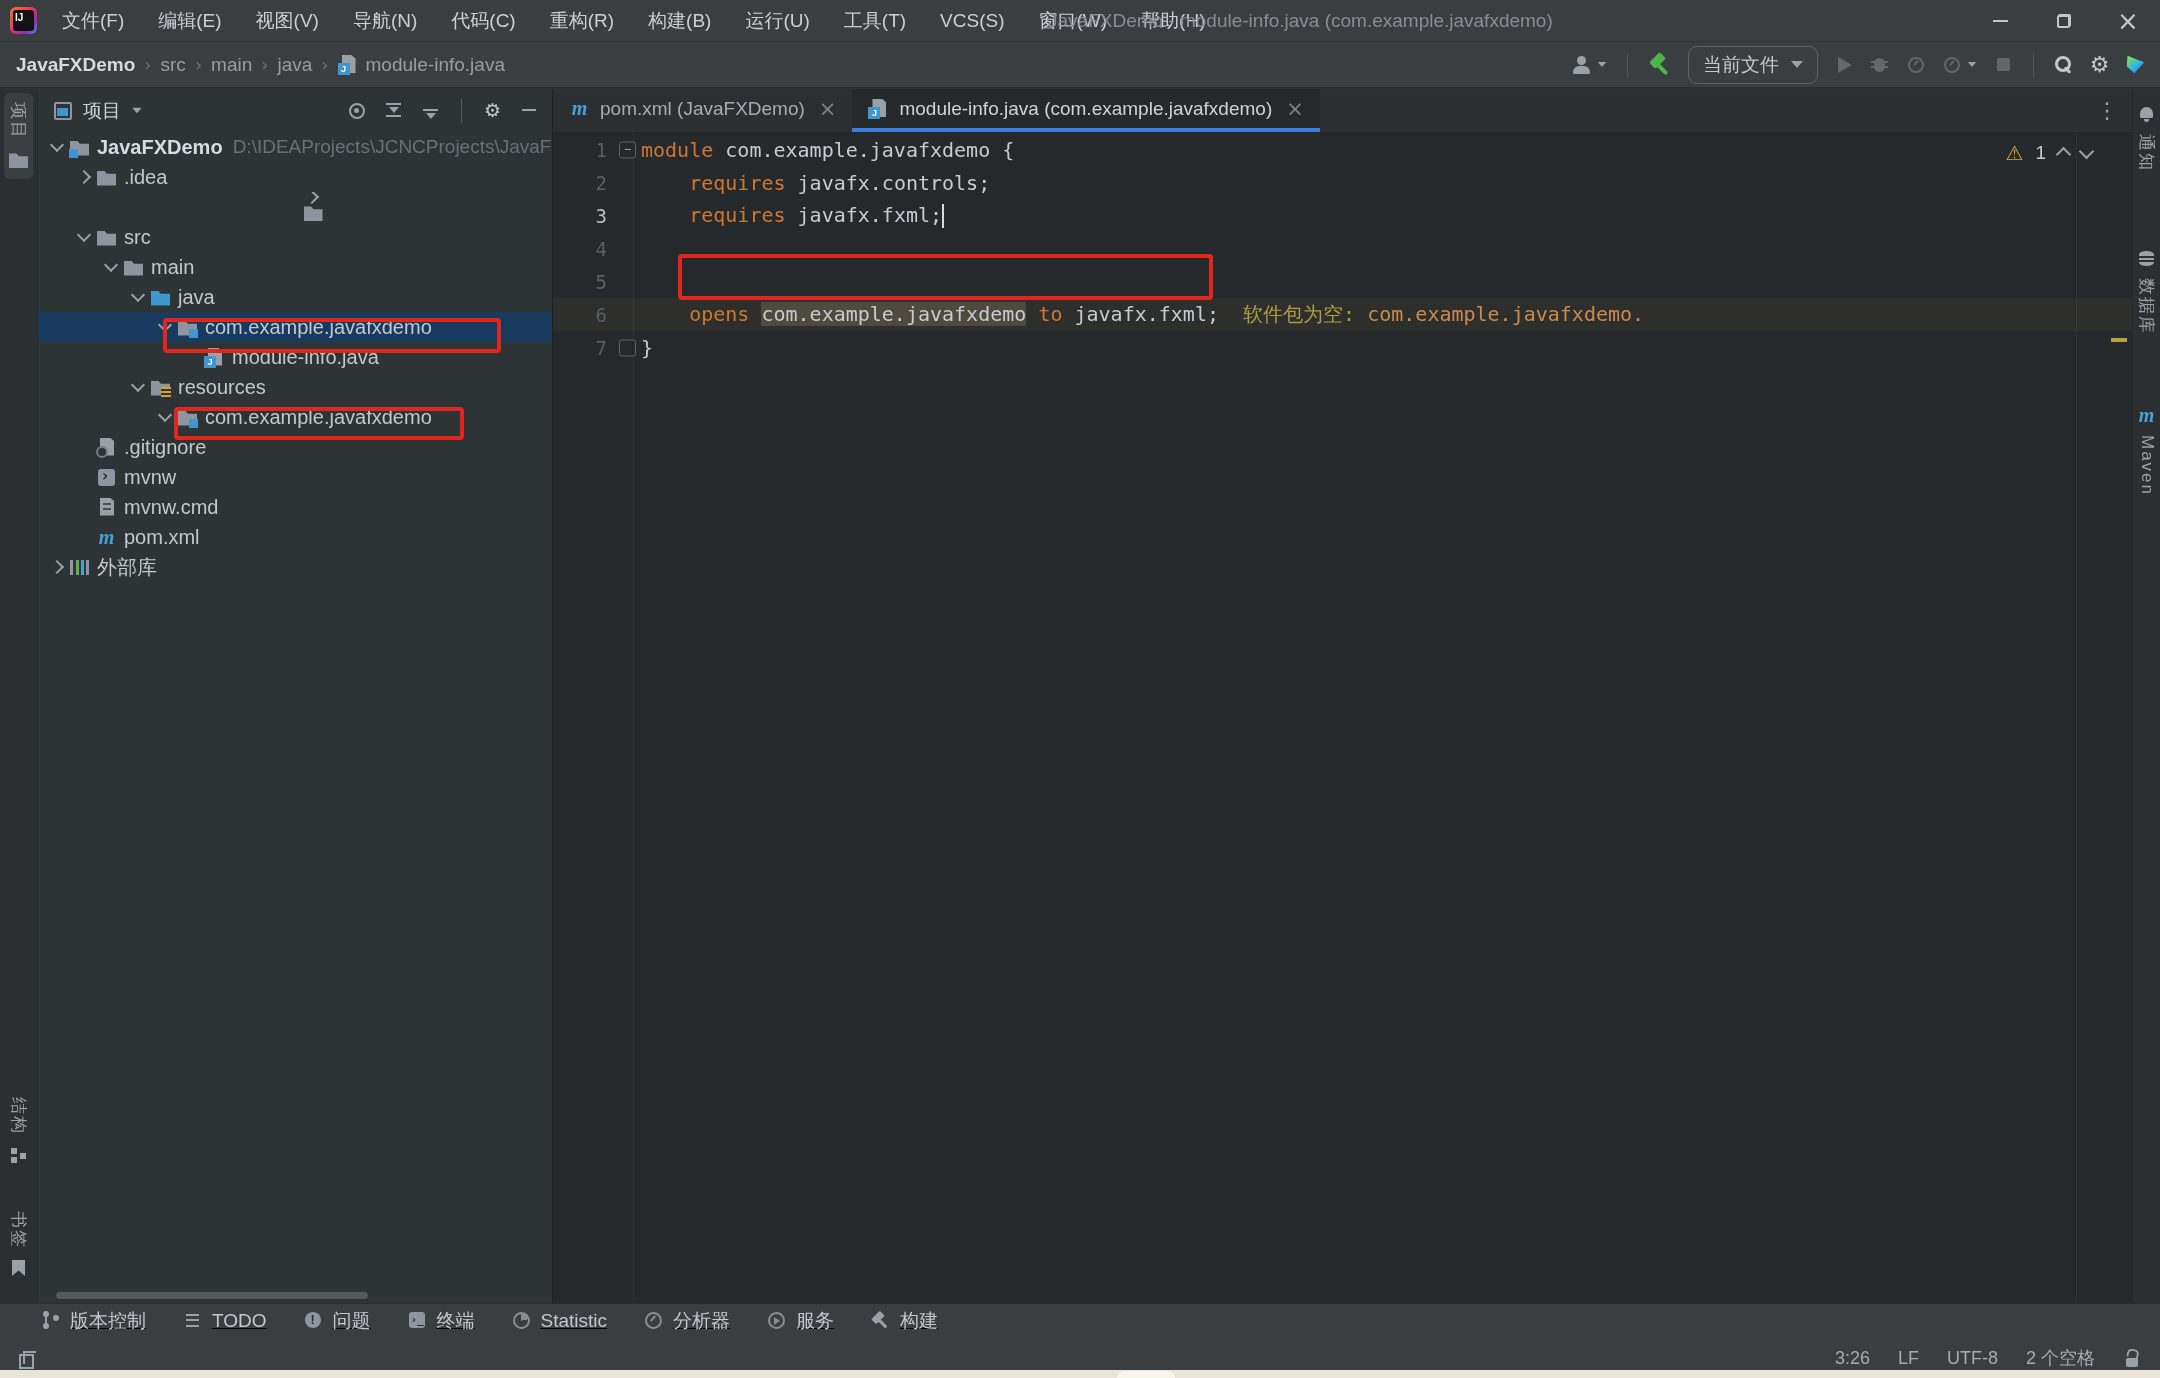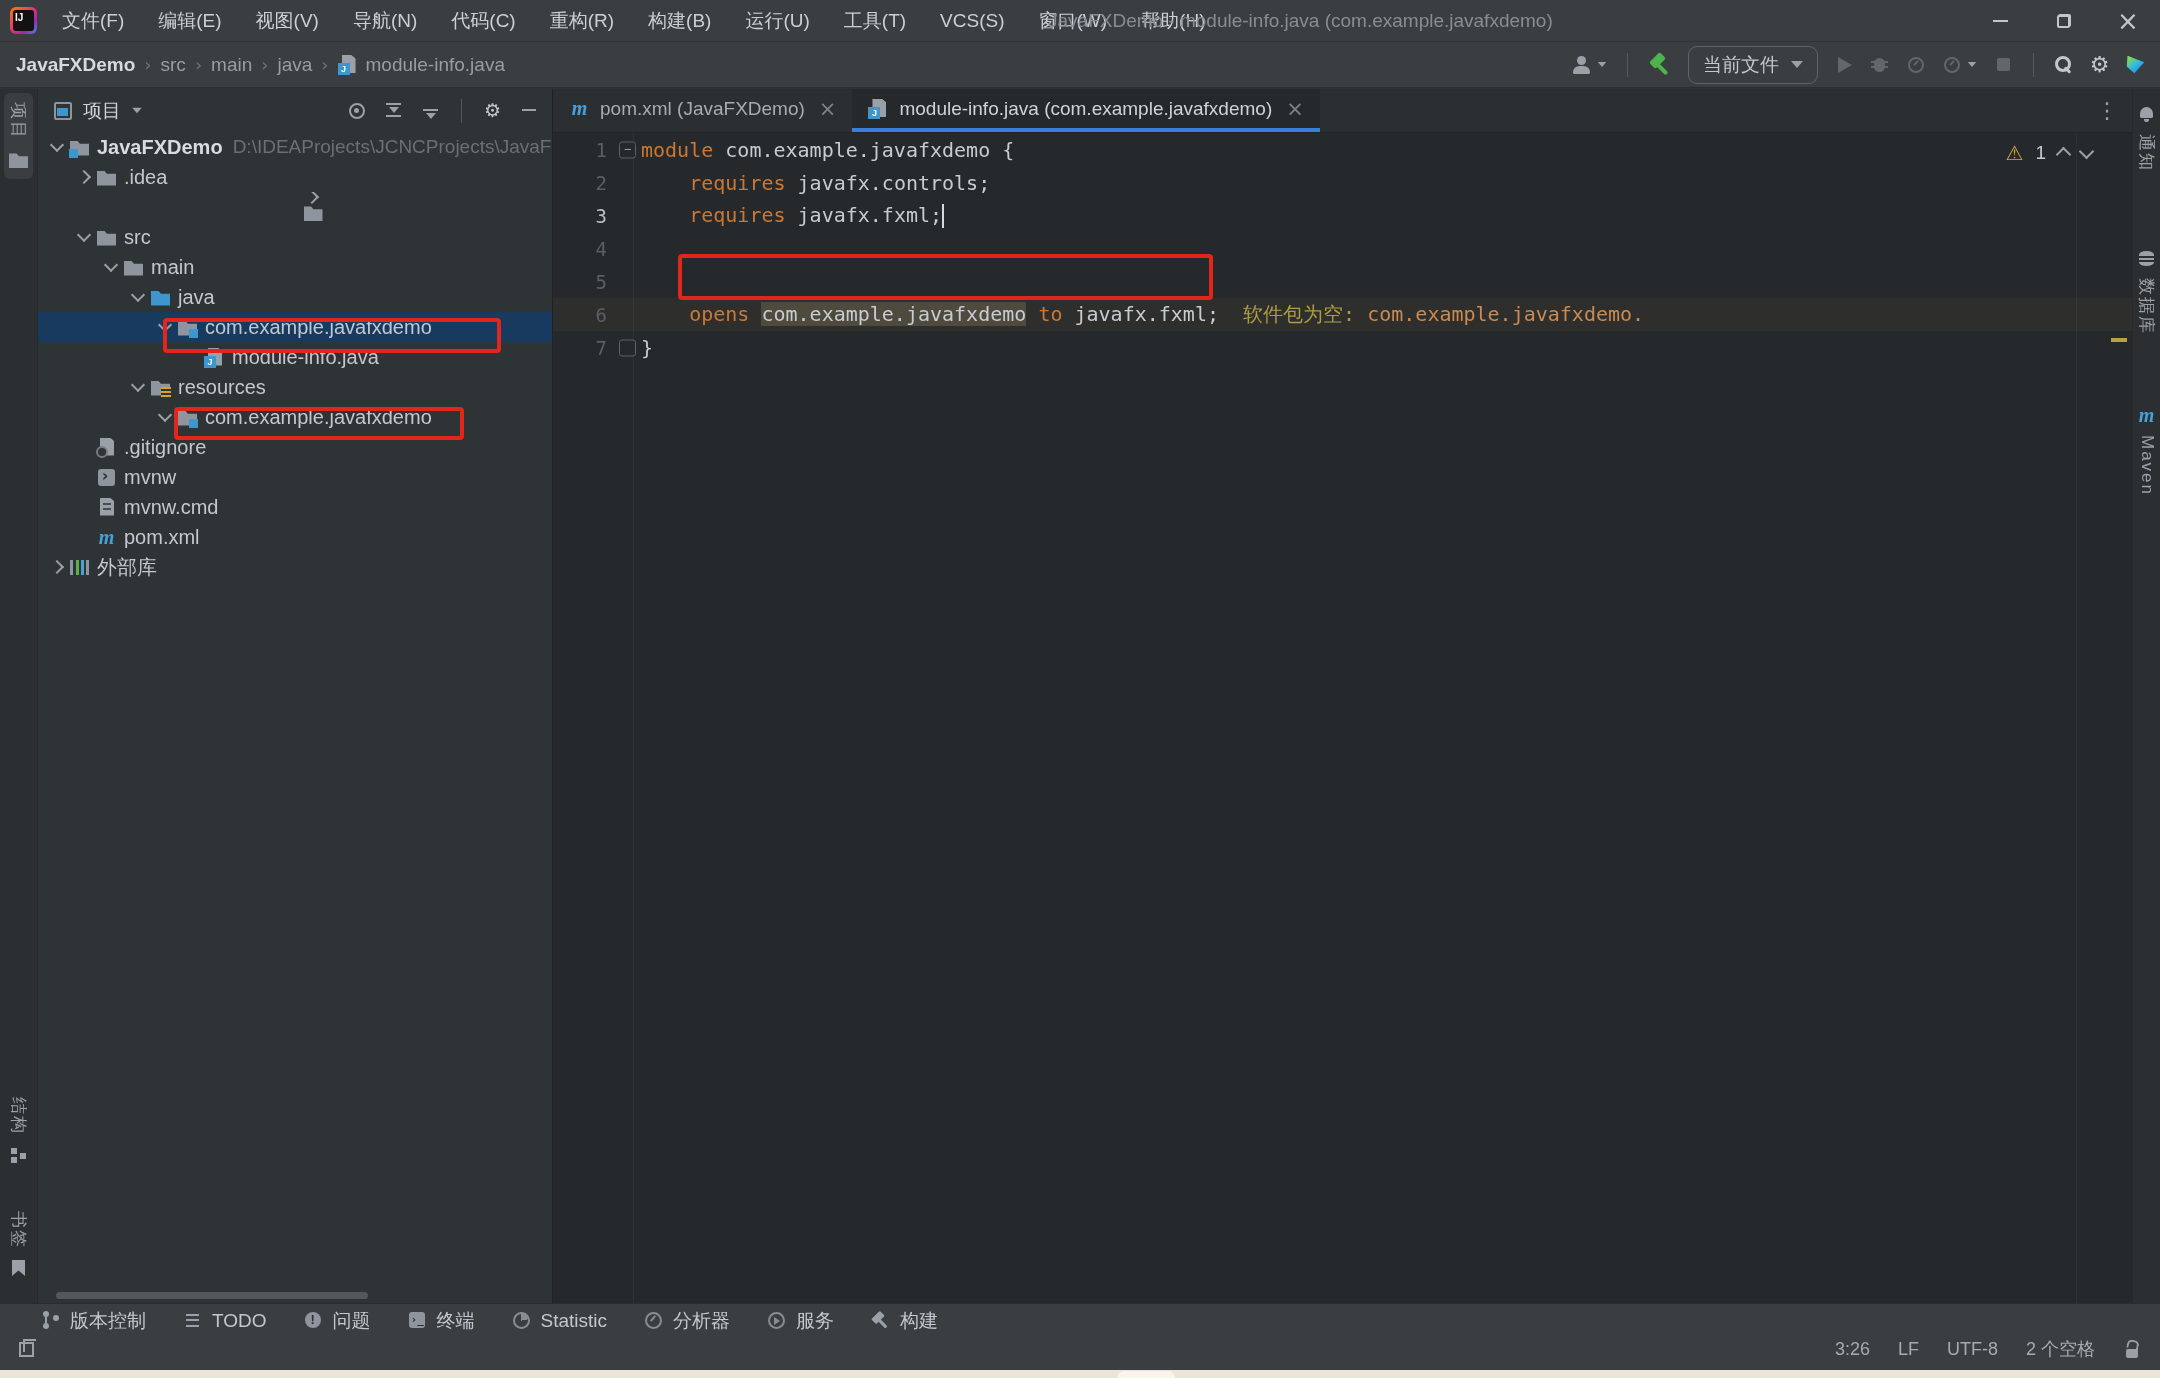--- a/index.html
+++ b/index.html
@@ -82,23 +82,23 @@
   .seg-hint-code{color:#cc8a50;}
   .caret{display:inline-block;width:2px;height:24px;background:#d6dae0;vertical-align:middle;}
   .inspection{position:absolute;top:8px;right:40px;display:flex;align-items:center;gap:12px;z-index:3;}
   .warn-tri{color:#d8a73e;font-size:20px;font-family:"DejaVu Sans",sans-serif;}
   .insp-count{color:#c7ccd3;font-size:19px;font-family:"Liberation Sans",sans-serif;}
   .insp-chev{width:9px;height:9px;border-left:2px solid #9ba1a8;border-top:2px solid #9ba1a8;transform:rotate(45deg);margin-top:3px;}
   .insp-chev.down{transform:rotate(225deg);margin-top:-3px;}
   .stripe-mark{position:absolute;right:5px;top:205px;width:16px;height:4px;background:#b8a23e;z-index:3;}
   
   .bottom-toolbar{position:absolute;left:0;right:0;bottom:41px;height:33px;background:#3b3e40;border-top:1px solid #2a2d2f;
-    display:flex;align-items:center;padding-left:22px;}
+    display:flex;align-items:center;padding-left:22px;text-decoration:underline;}
   .bb-item{display:flex;align-items:center;gap:9px;padding:0 18px;color:#c3c8cf;font-size:19px;height:100%;}
-  .statusbar{position:absolute;left:0;right:0;bottom:8px;height:33px;background:#3b3e40;display:flex;align-items:flex-start;
+  .statusbar{position:absolute;left:0;right:0;bottom:8px;height:33px;background:#3b3e40;display:flex;align-items:flex-end;
     padding:0 16px;box-sizing:border-box;color:#a6abb2;font-size:18px;}
   .sb-right{margin-left:auto;display:flex;align-items:center;gap:28px;}
   .desktop-strip{position:absolute;left:0;right:0;bottom:0;height:8px;background:#e9e6d9;}
   .strip-glow{position:absolute;left:1117px;bottom:0;width:58px;height:7px;background:#f8f6ec;border-radius:8px 8px 0 0;}
   
   .anno{position:absolute;border:4px solid #e2261d;border-radius:4px;z-index:60;}
   #anno-tree-1{left:163px;top:318px;width:330px;height:27px;}
   #anno-tree-2{left:174px;top:407px;width:282px;height:25px;}
   #anno-editor{left:678px;top:254px;width:527px;height:38px;}
   

